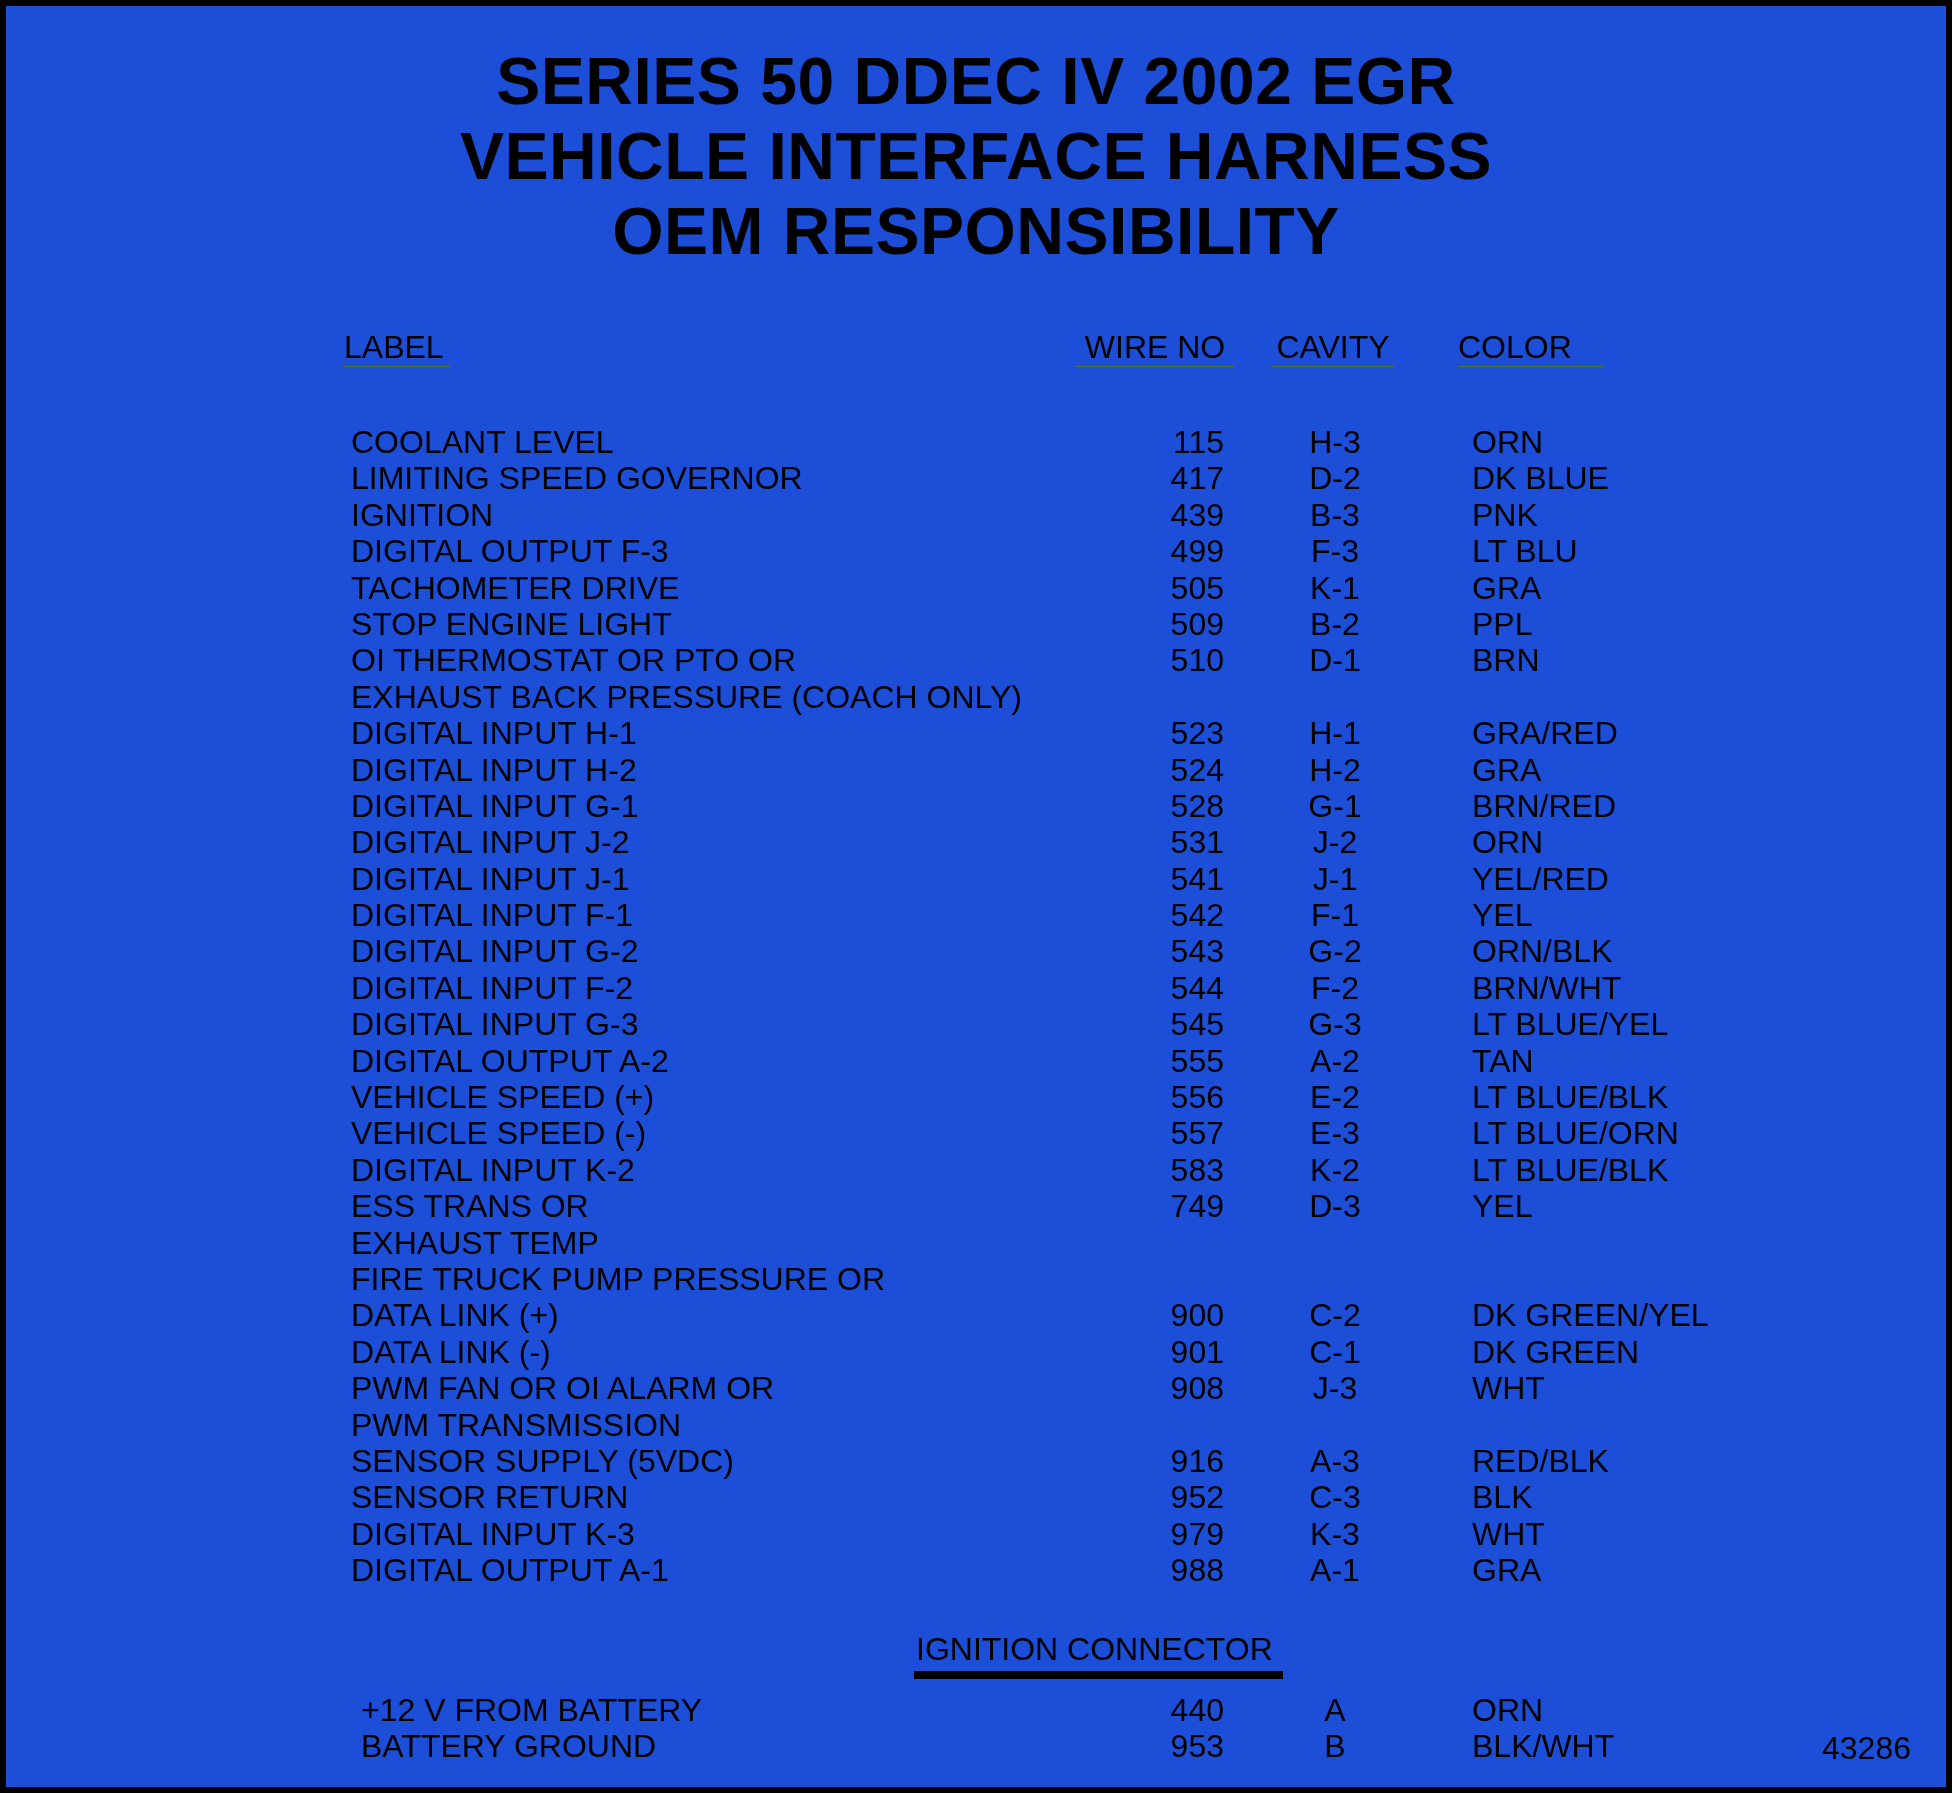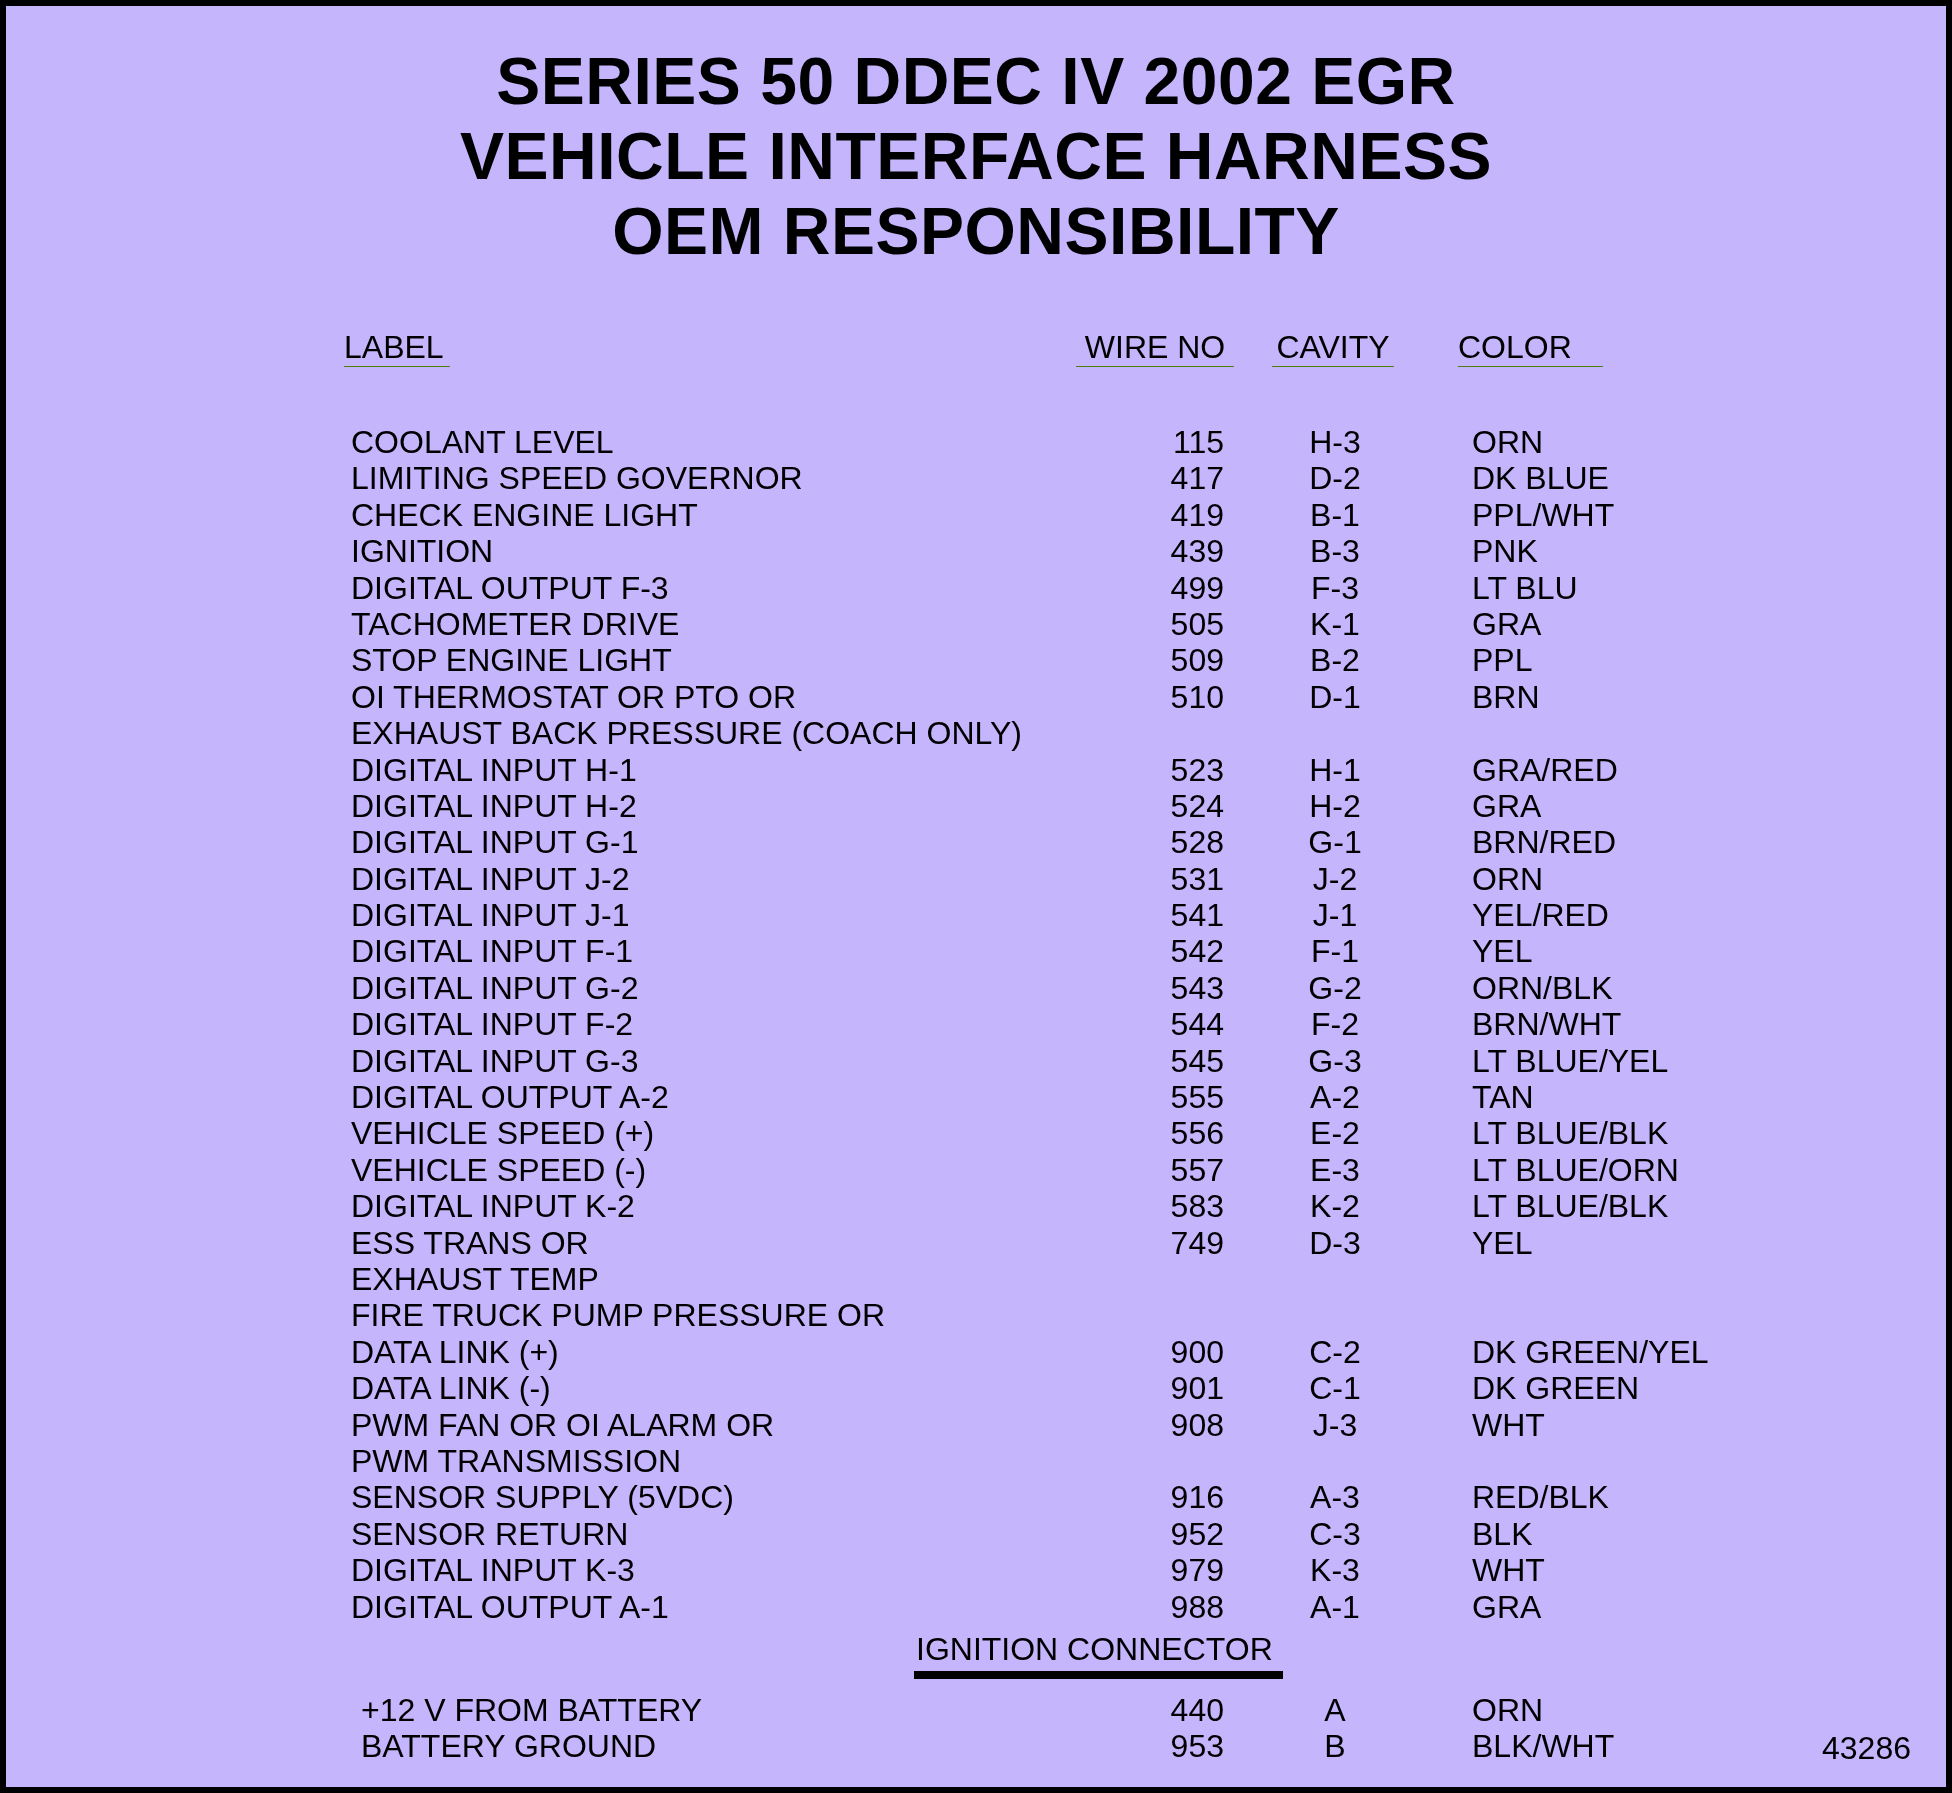--- a/index.html
+++ b/index.html
@@ -5,21 +5,21 @@
   html, body {
     margin: 0;
     padding: 0;
     background: #ffffff;
   }
   .page {
     position: relative;
     width: 1952px;
     height: 1793px;
     box-sizing: border-box;
-    background: #c4b5fd;
+    background: #1d4ed8;
     border: 6px solid #000000;
     color: #000000;
     font-family: "Liberation Sans", sans-serif;
     overflow: hidden;
   }
   .title-block {
     position: absolute;
     top: 38px;
     left: 0;
     width: 100%;
@@ -137,26 +137,20 @@
     <span class="c-color">ORN</span>
   </div>
 
   <div class="row">
     <span class="c-label">LIMITING SPEED GOVERNOR</span>
     <span class="c-wire">417</span>
     <span class="c-cavity">D-2</span>
     <span class="c-color">DK BLUE</span>
   </div>
 
-  <div class="row">
-    <span class="c-label">CHECK ENGINE LIGHT</span>
-    <span class="c-wire">419</span>
-    <span class="c-cavity">B-1</span>
-    <span class="c-color">PPL/WHT</span>
-  </div>
 
   <div class="row">
     <span class="c-label">IGNITION</span>
     <span class="c-wire">439</span>
     <span class="c-cavity">B-3</span>
     <span class="c-color">PNK</span>
   </div>
 
 
   <div class="row">

